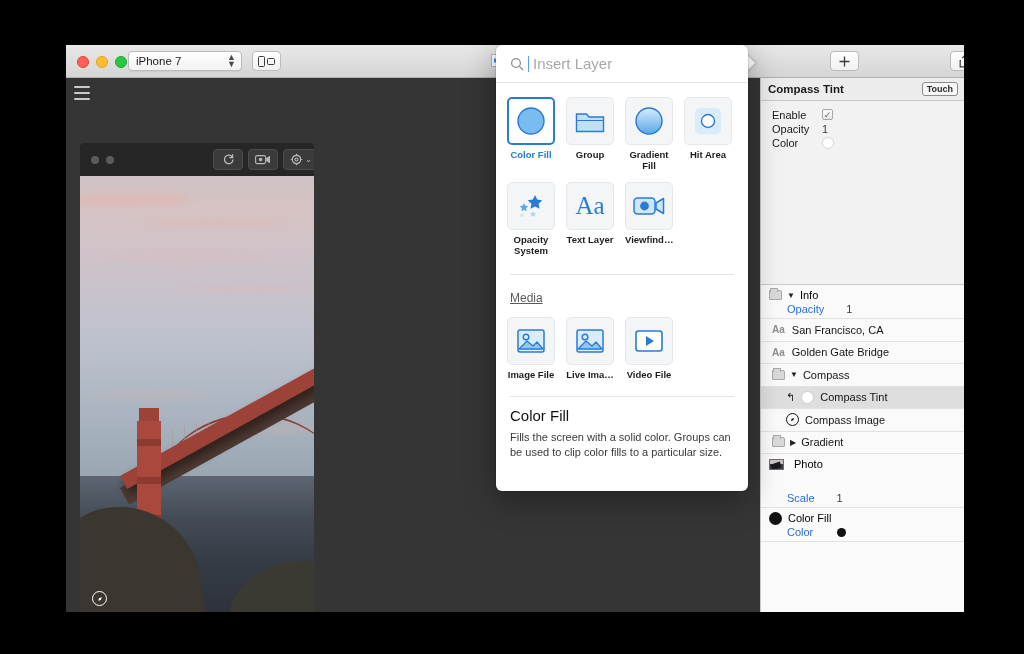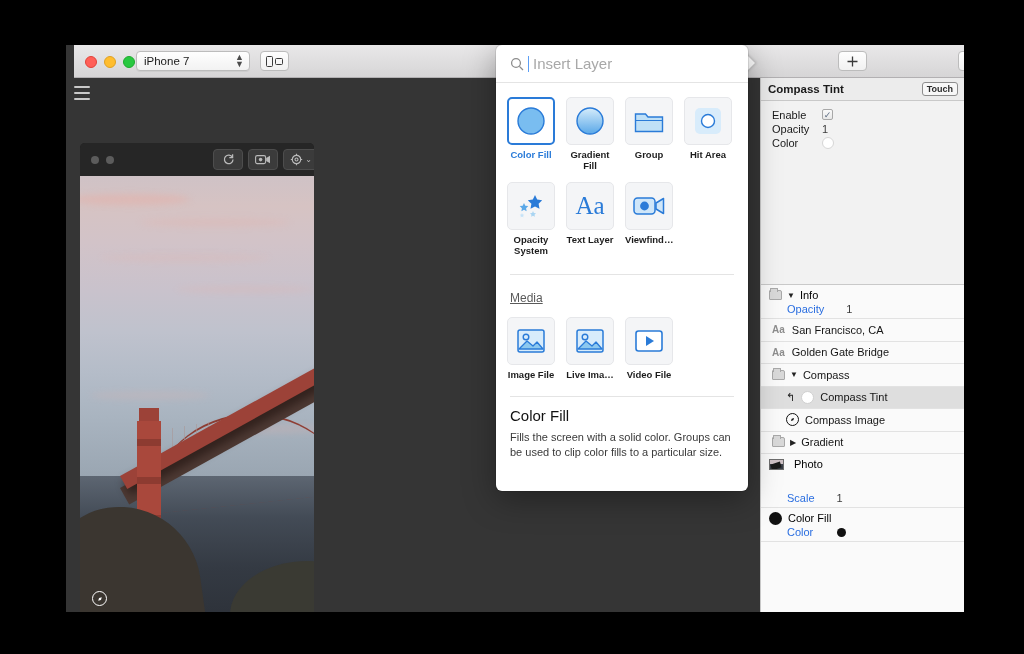--- a/index.html
+++ b/index.html
@@ -14,21 +14,21 @@
   #app-window {
     position: absolute; left: 66px; top: 45px;
     width: 898px; height: 567px;
     background: #353535;
     box-shadow: 0 6px 26px rgba(0,0,0,0.6);
     overflow: hidden;
   }
 
   
   #titlebar {
-    position: absolute; left: 8px; top: 0; width: 942px; height: 33px;
+    position: absolute; left: 0; top: 0; width: 942px; height: 33px;
     background: linear-gradient(#e9e8e9, #d6d5d6);
     border-bottom: 1px solid #b2b0b2;
   }
   .traffic { position: absolute; top: 11px; width: 12px; height: 12px; border-radius: 50%; }
   .tl-red    { left: 11px; background: #ff5f57; border: 1px solid #e14239; }
   .tl-yellow { left: 30px; background: #ffbd2e; border: 1px solid #dfa123; }
   .tl-green  { left: 49px; background: #28c840; border: 1px solid #1dab2e; }
 
   #device-select {
     position: absolute; left: 62px; top: 6px;
@@ -532,43 +532,43 @@
     <div class="tile selected">
       <div class="tile-box">
         <svg width="30" height="30" viewBox="0 0 30 30">
             <circle cx="15" cy="15" r="13" fill="#79bdf0" stroke="#2a7bd8" stroke-width="1.4"></circle>
           </svg>
       </div>
       <div class="tile-label">Color Fill</div>
     </div>
     <div class="tile">
       <div class="tile-box">
+        <svg width="30" height="26" viewBox="0 0 30 26">
+          <path d="M1.5 6 h10 l2.5 3 h14.5 v14.5 h-27 Z" fill="#bfe0f7" stroke="#2a7bd8" stroke-width="1.4"></path>
+          <path d="M1.5 12.5 h27" stroke="#2a7bd8" stroke-width="1.2"></path>
+        </svg>
+      </div>
+      <div class="tile-label">Group</div>
+    </div>
+    <div class="tile">
+      <div class="tile-box">
         <svg width="30" height="30" viewBox="0 0 30 30">
           <defs>
               <linearGradient id="gf" x1="0" y1="0" x2="0" y2="1">
             <stop offset="0%" stop-color="#d5ecfb"></stop>
                 <stop offset="100%" stop-color="#5aa8e8"></stop>
           </linearGradient>
             </defs>
           <circle cx="15" cy="15" r="13" fill="url(#gf)" stroke="#2a7bd8" stroke-width="1.4"></circle>
         </svg>
       </div>
       <div class="tile-label">Gradient Fill</div>
     </div>
     <div class="tile">
       <div class="tile-box">
-        <svg width="30" height="26" viewBox="0 0 30 26">
-          <path d="M1.5 6 h10 l2.5 3 h14.5 v14.5 h-27 Z" fill="#bfe0f7" stroke="#2a7bd8" stroke-width="1.4"></path>
-          <path d="M1.5 12.5 h27" stroke="#2a7bd8" stroke-width="1.2"></path>
-        </svg>
-      </div>
-      <div class="tile-label">Group</div>
-    </div>
-    <div class="tile">
-      <div class="tile-box">
         <svg width="28" height="28" viewBox="0 0 28 28">
           <rect x="1" y="1" width="26" height="26" rx="5" fill="#d8ecfb"></rect>
           <circle cx="14" cy="14" r="6.5" fill="#fff" stroke="#2a7bd8" stroke-width="1.4"></circle>
         </svg>
       </div>
       <div class="tile-label">Hit Area</div>
     </div>
   </div>
 
   <div class="grid" style="margin-top:11px;">

